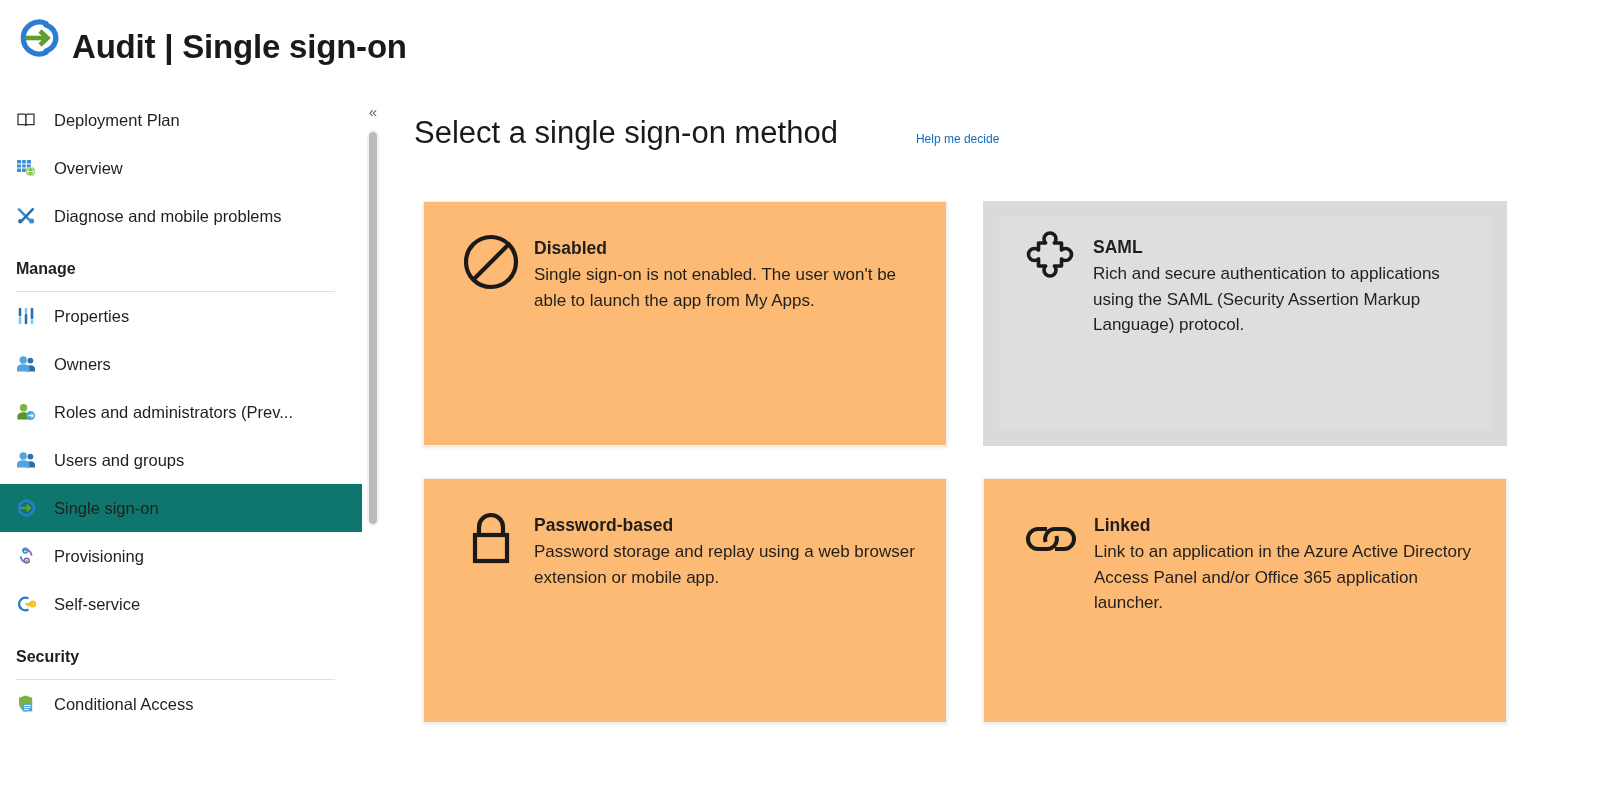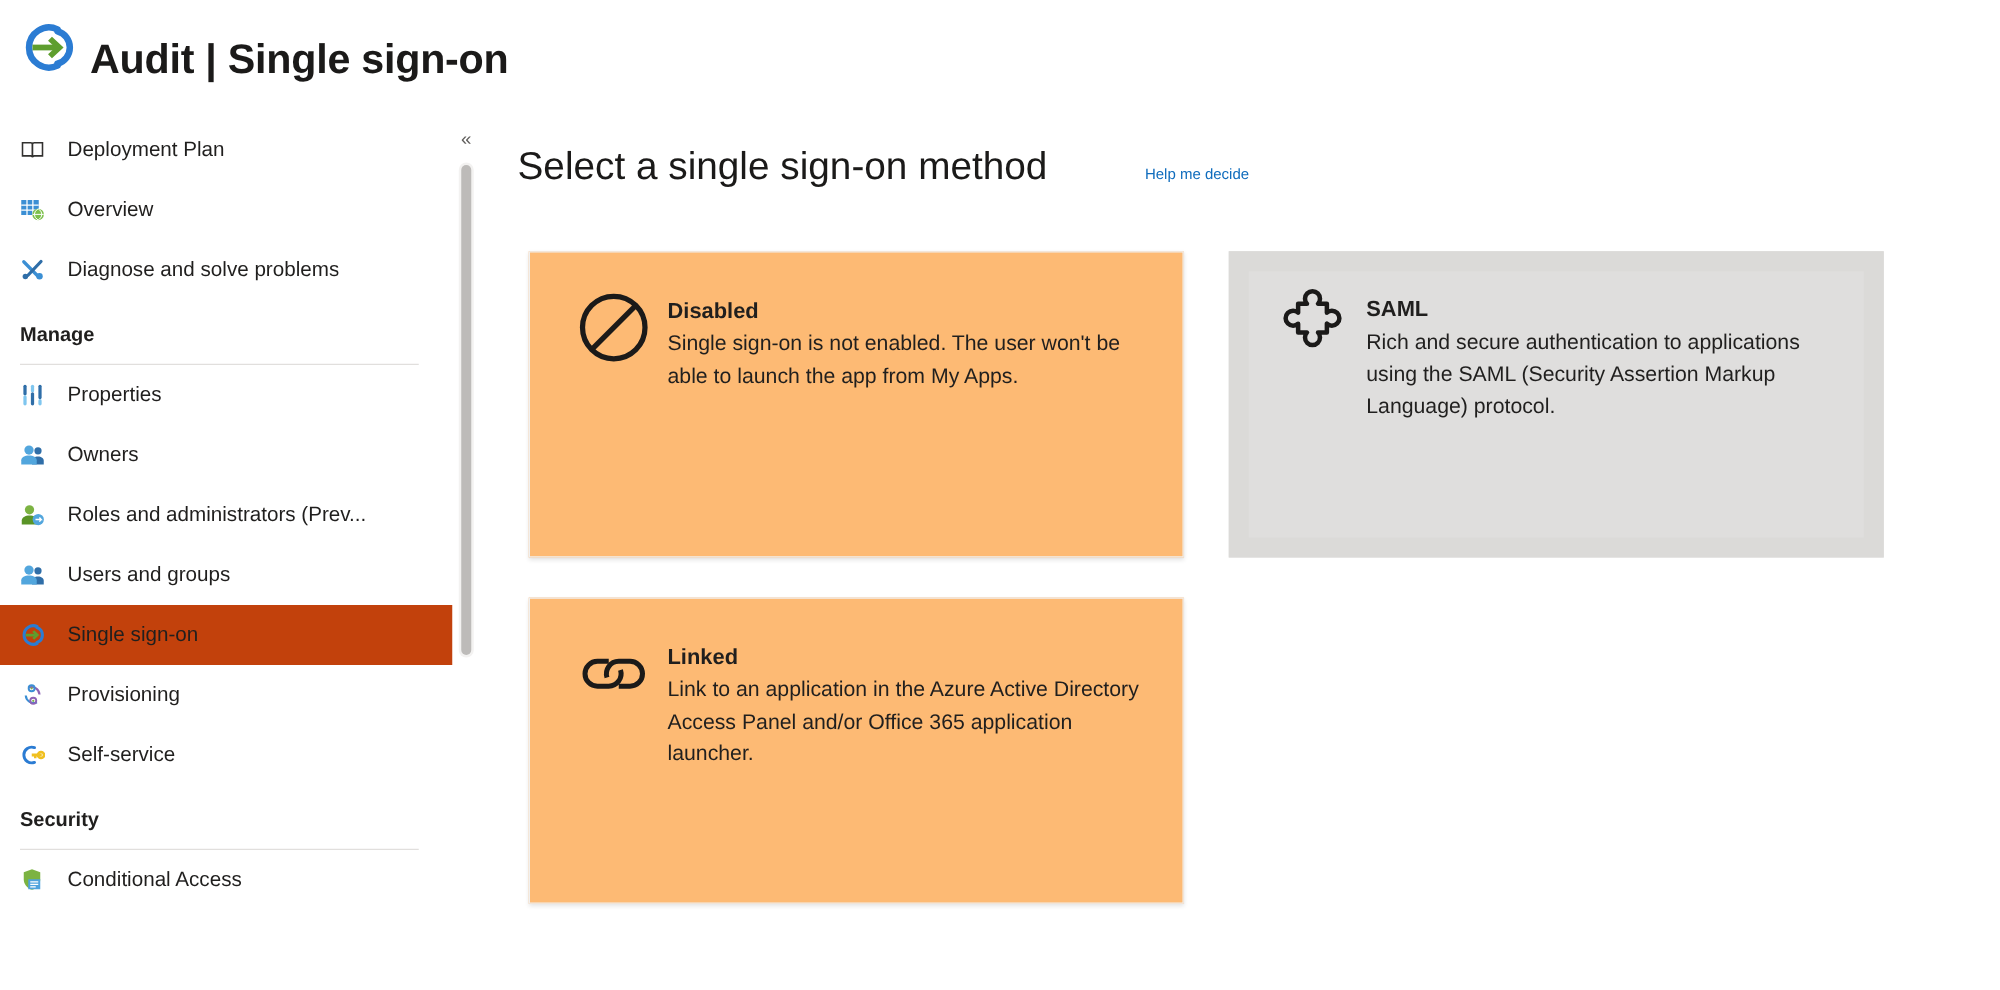--- a/index.html
+++ b/index.html
@@ -59,21 +59,21 @@
   .nav-item {
     position: relative;
     height: 48px;
     display: flex;
     align-items: center;
     padding-left: 16px;
     box-sizing: border-box;
     cursor: pointer;
   }
   .nav-item.selected {
-    background: #c2410c;
+    background: #0f766e;
   }
   .nav-icon {
     width: 20px;
     height: 20px;
     flex: 0 0 20px;
     display: block;
     margin-right: 18px;
   }
   .nav-label {
     font-size: 16.5px;
@@ -262,21 +262,21 @@
         </svg>
         <span class="nav-label">Overview</span>
       </div>
       <div class="nav-item">
         <svg class="nav-icon" viewBox="0 0 20 20">
           <path d="M3 3.4l11 11.2" stroke="#3b8fd4" stroke-width="2.6" stroke-linecap="round"></path>
            <path d="M16.8 3.2l-10.4 11" stroke="#2f6ea8" stroke-width="2.6" stroke-linecap="round"></path>
            <circle cx="15.6" cy="15" r="2.6" fill="#3b8fd4"></circle>
            <circle cx="4.3" cy="15.2" r="2.2" fill="#2f6ea8"></circle>
         </svg>
-        <span class="nav-label">Diagnose and solve problems</span>
+        <span class="nav-label">Diagnose and mobile problems</span>
       </div>
     </div>
   <div id="nav-groups">
       <div class="nav-group">
         <div class="nav-group-title">Manage</div>
         <div class="nav-group-rule"></div>
       </div>
       <div class="nav-item">
         <svg class="nav-icon" viewBox="0 0 20 20">
           <g stroke-linecap="round" stroke-width="2.6">
@@ -407,20 +407,34 @@
               <div class="card-desc">Rich and secure authentication to applications using the SAML (Security Assertion Markup Language) protocol.</div>
             </div>
           </div>
         </div>
       </div>
       <div class="card-row">
         <div class="card-cell">
           <div class="card">
             <div class="card-icon">
               <svg viewBox="0 0 60 60" width="60" height="60">
+        <path d="M18 26V18a12 12 0 0 1 24 0v8" fill="none" stroke="#1b1a19" stroke-width="4.2"></path>
+        <rect x="14" y="26" width="32" height="26" fill="none" stroke="#1b1a19" stroke-width="4.2"></rect>
+      </svg>
+            </div>
+            <div class="card-body">
+              <div class="card-title">Password-based</div>
+              <div class="card-desc">Password storage and replay using a web browser extension or mobile app.</div>
+            </div>
+          </div>
+        </div>
+        <div class="card-cell">
+          <div class="card">
+            <div class="card-icon">
+              <svg viewBox="0 0 60 60" width="60" height="60">
         <path d="M26 20h-9a10 10 0 0 0 0 20h9a10 10 0 0 0 9.4-13" fill="none" stroke="#1b1a19" stroke-width="4"></path>
         <path d="M34 40h9a10 10 0 0 0 0-20h-9a10 10 0 0 0-9.4 13" fill="none" stroke="#1b1a19" stroke-width="4"></path>
       </svg>
             </div>
             <div class="card-body">
               <div class="card-title">Linked</div>
               <div class="card-desc">Link to an application in the Azure Active Directory Access Panel and/or Office 365 application launcher.</div>
             </div>
           </div>
         </div>

